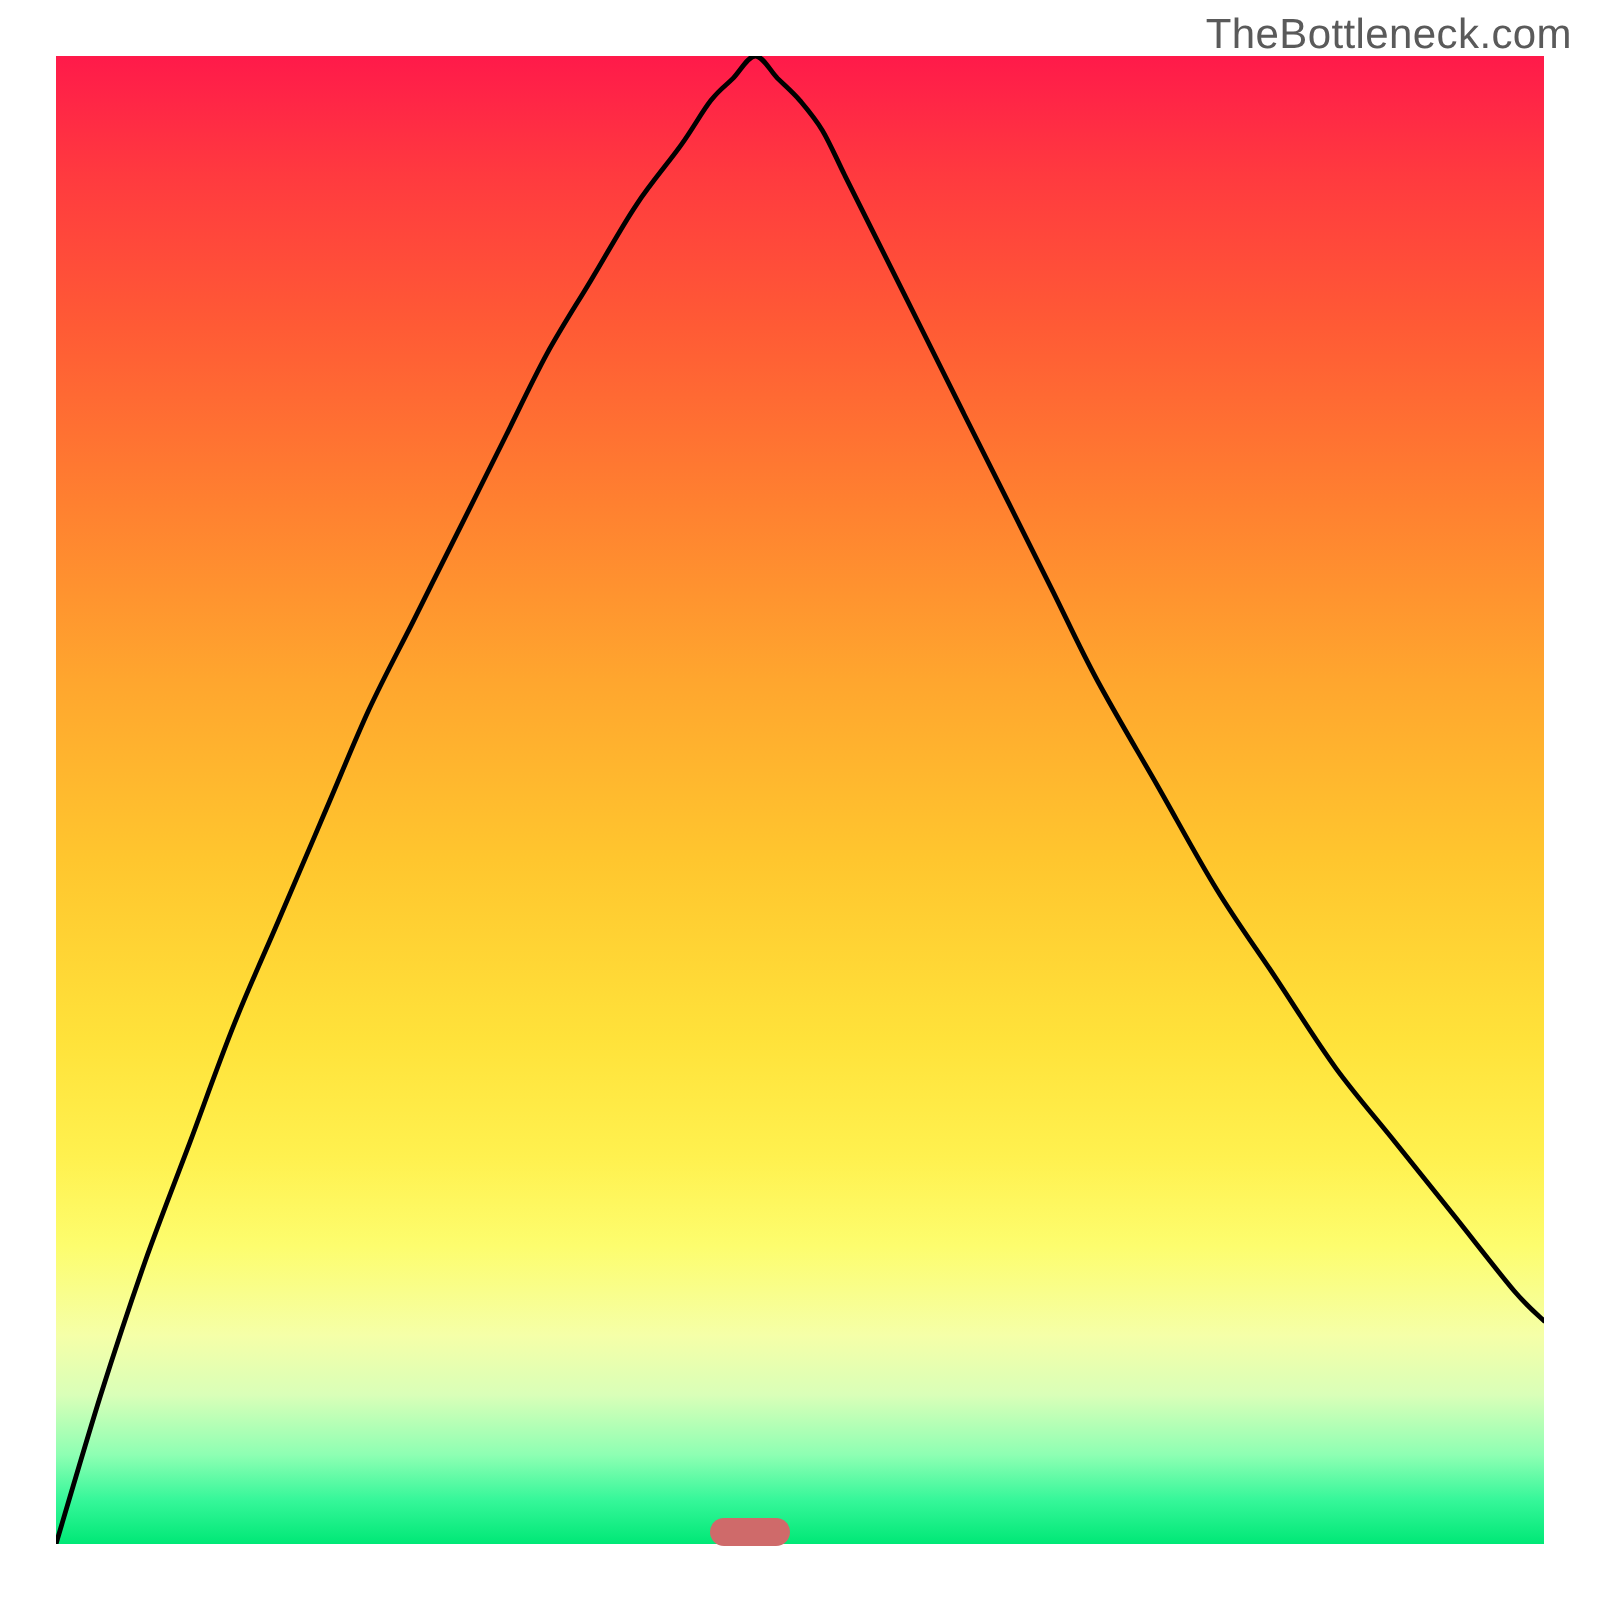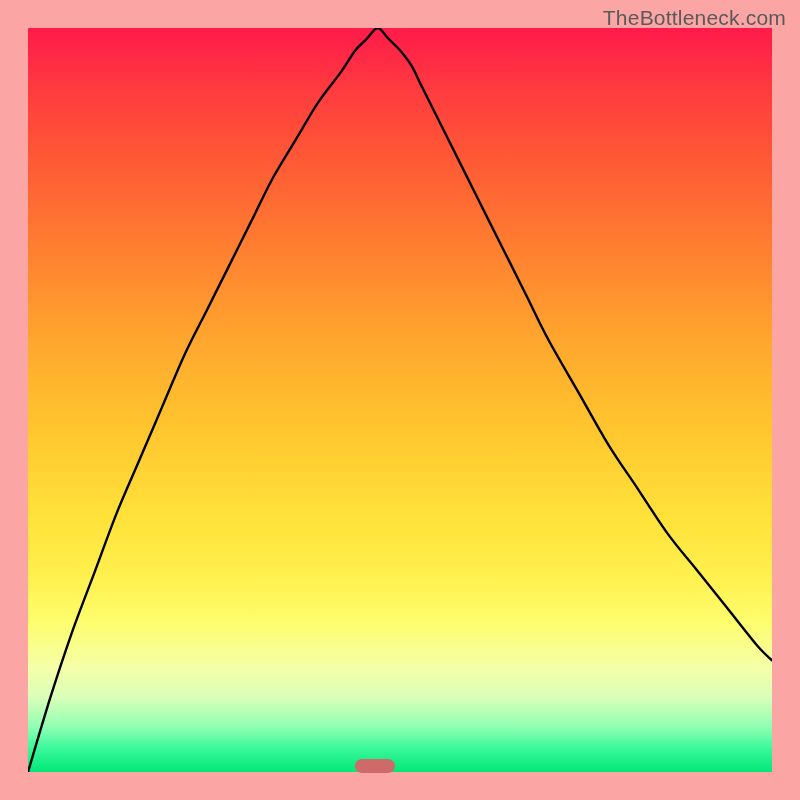--- a/index.html
+++ b/index.html
@@ -8,21 +8,21 @@
     width: 800px;
     height: 800px;
     overflow: hidden;
     font-family: Arial, Helvetica, sans-serif;
     background: #000;
   }
   .frame {
     position: relative;
     width: 800px;
     height: 800px;
-    background: #fca5a5;
+    background: #ffffff;
   }
   .plot {
     position: absolute;
     left: 28px;
     top: 28px;
     width: 744px;
     height: 744px;
     background: linear-gradient(to bottom,
       #ff1a4a 0%,
       #ff3a3f 8%,

